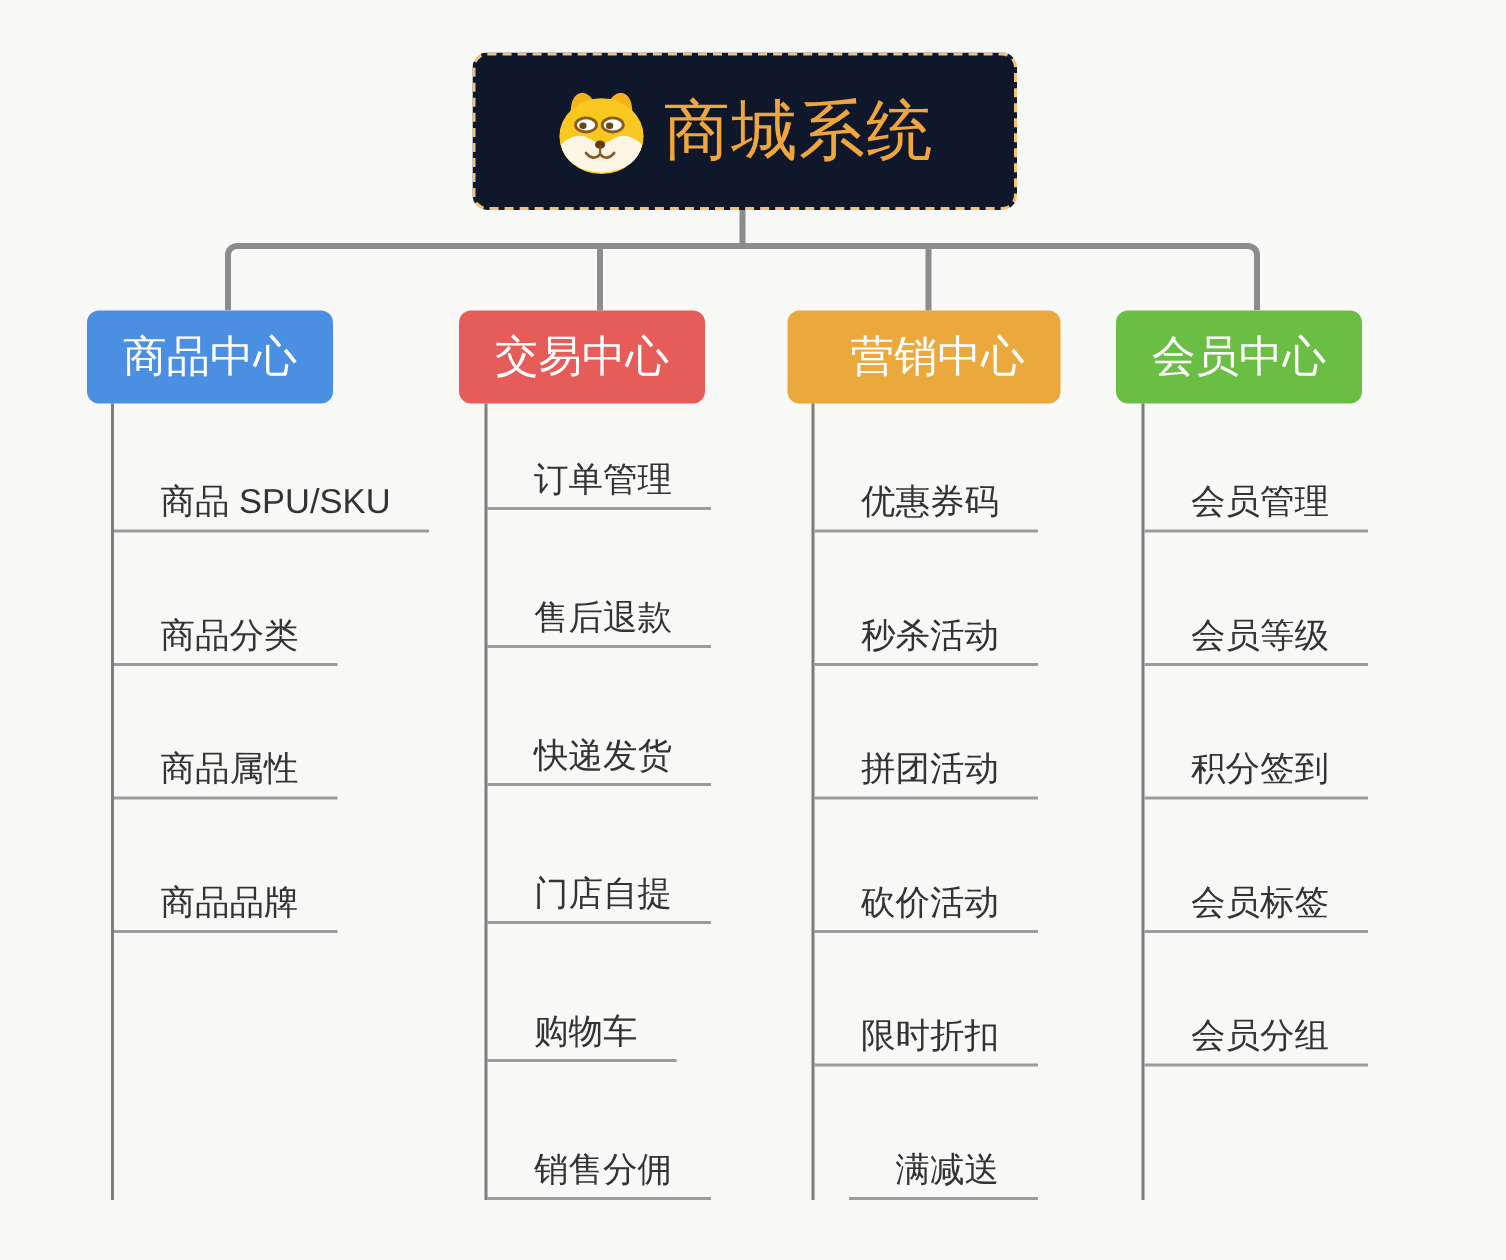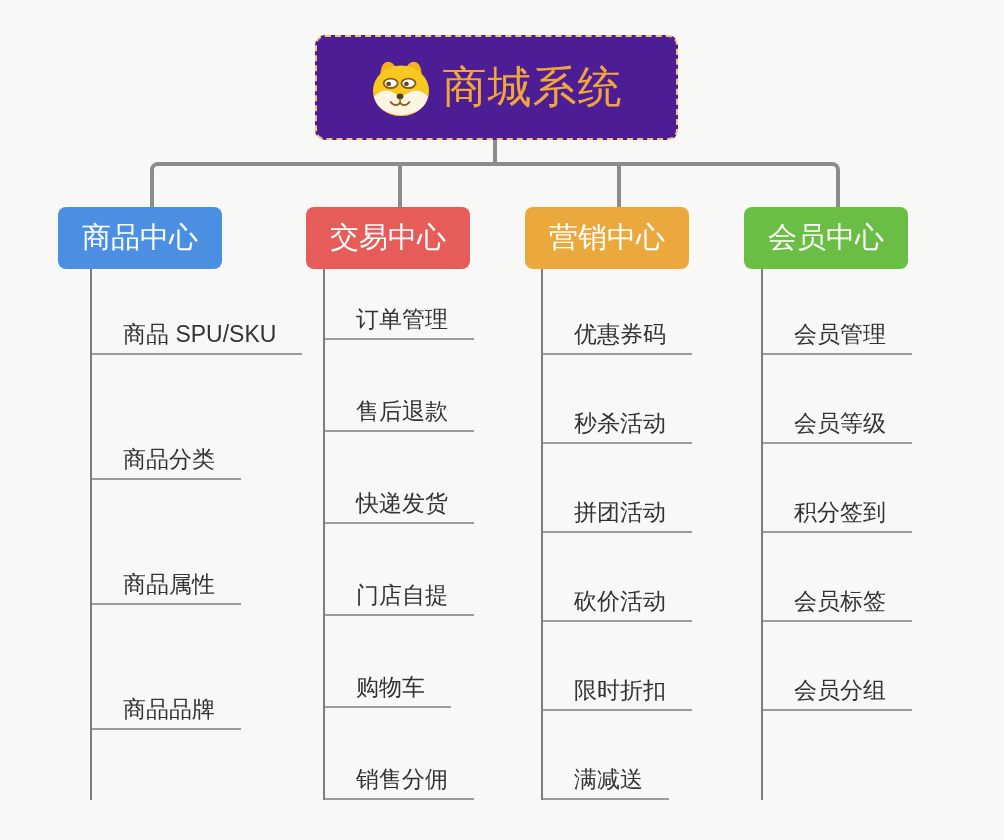--- a/index.html
+++ b/index.html
@@ -6,21 +6,21 @@
   body{
     width:1004px;height:840px;overflow:hidden;
     background:#f8f8f7;
     font-family:"Liberation Sans","DejaVu Sans",sans-serif;
   }
   .canvas{position:relative;width:1004px;height:840px;}
 
   
   .root-node{
     position:absolute;left:315px;top:35px;width:363px;height:105px;
-    box-sizing:border-box;background:#4c1d95;
+    box-sizing:border-box;background:#0f172a;
     border:2px dashed #f3c373;border-radius:10px;
     display:flex;align-items:center;justify-content:center;gap:12px;
   }
   .root-title{font-size:44px;color:#f0a63c;letter-spacing:1px;}
   .dog{width:60px;height:58px;display:inline-block;}
 
   
   .connector-stub{position:absolute;left:493px;top:140px;width:4px;height:24px;background:#8c8c8c;}
   .connector-rail{
     position:absolute;left:150px;top:162px;width:690px;height:45px;box-sizing:border-box;
@@ -82,21 +82,21 @@
   </div>
 
   <div class="connector-stub"></div>
   <div class="connector-rail"></div>
   <div class="connector-drop drop-2"></div>
   <div class="connector-drop drop-3"></div>
 
 <div class="branch-node" style="left: 58px; background: rgb(75, 143, 226);">
       <span>商品中心</span>
     </div>
-    <div class="leaf-column" style="left: 90px; gap: 36px;">
+    <div class="leaf-column" style="left: 74px;">
       <div class="leaf">
         <span>商品 SPU/SKU</span>
       </div>
       <div class="leaf">
         <span>商品分类</span>
       </div>
       <div class="leaf">
         <span>商品属性</span>
       </div>
       <div class="leaf">
@@ -119,24 +119,24 @@
       <div class="leaf">
         <span>门店自提</span>
       </div>
       <div class="leaf">
         <span>购物车</span>
       </div>
       <div class="leaf">
         <span>销售分佣</span>
       </div>
     </div>
-    <div class="branch-node" style="left: 525px; background: rgb(234, 168, 61);">
+    <div class="branch-node" style="left: 525px; background: rgb(234, 168, 61); padding-left: 18px;">
       <span>营销中心</span>
     </div>
-    <div class="leaf-column" style="left: 541px;">
+    <div class="leaf-column" style="left: 541px; align-items: flex-end;">
       <div class="leaf">
         <span>优惠券码</span>
       </div>
       <div class="leaf">
         <span>秒杀活动</span>
       </div>
       <div class="leaf">
         <span>拼团活动</span>
       </div>
       <div class="leaf">

